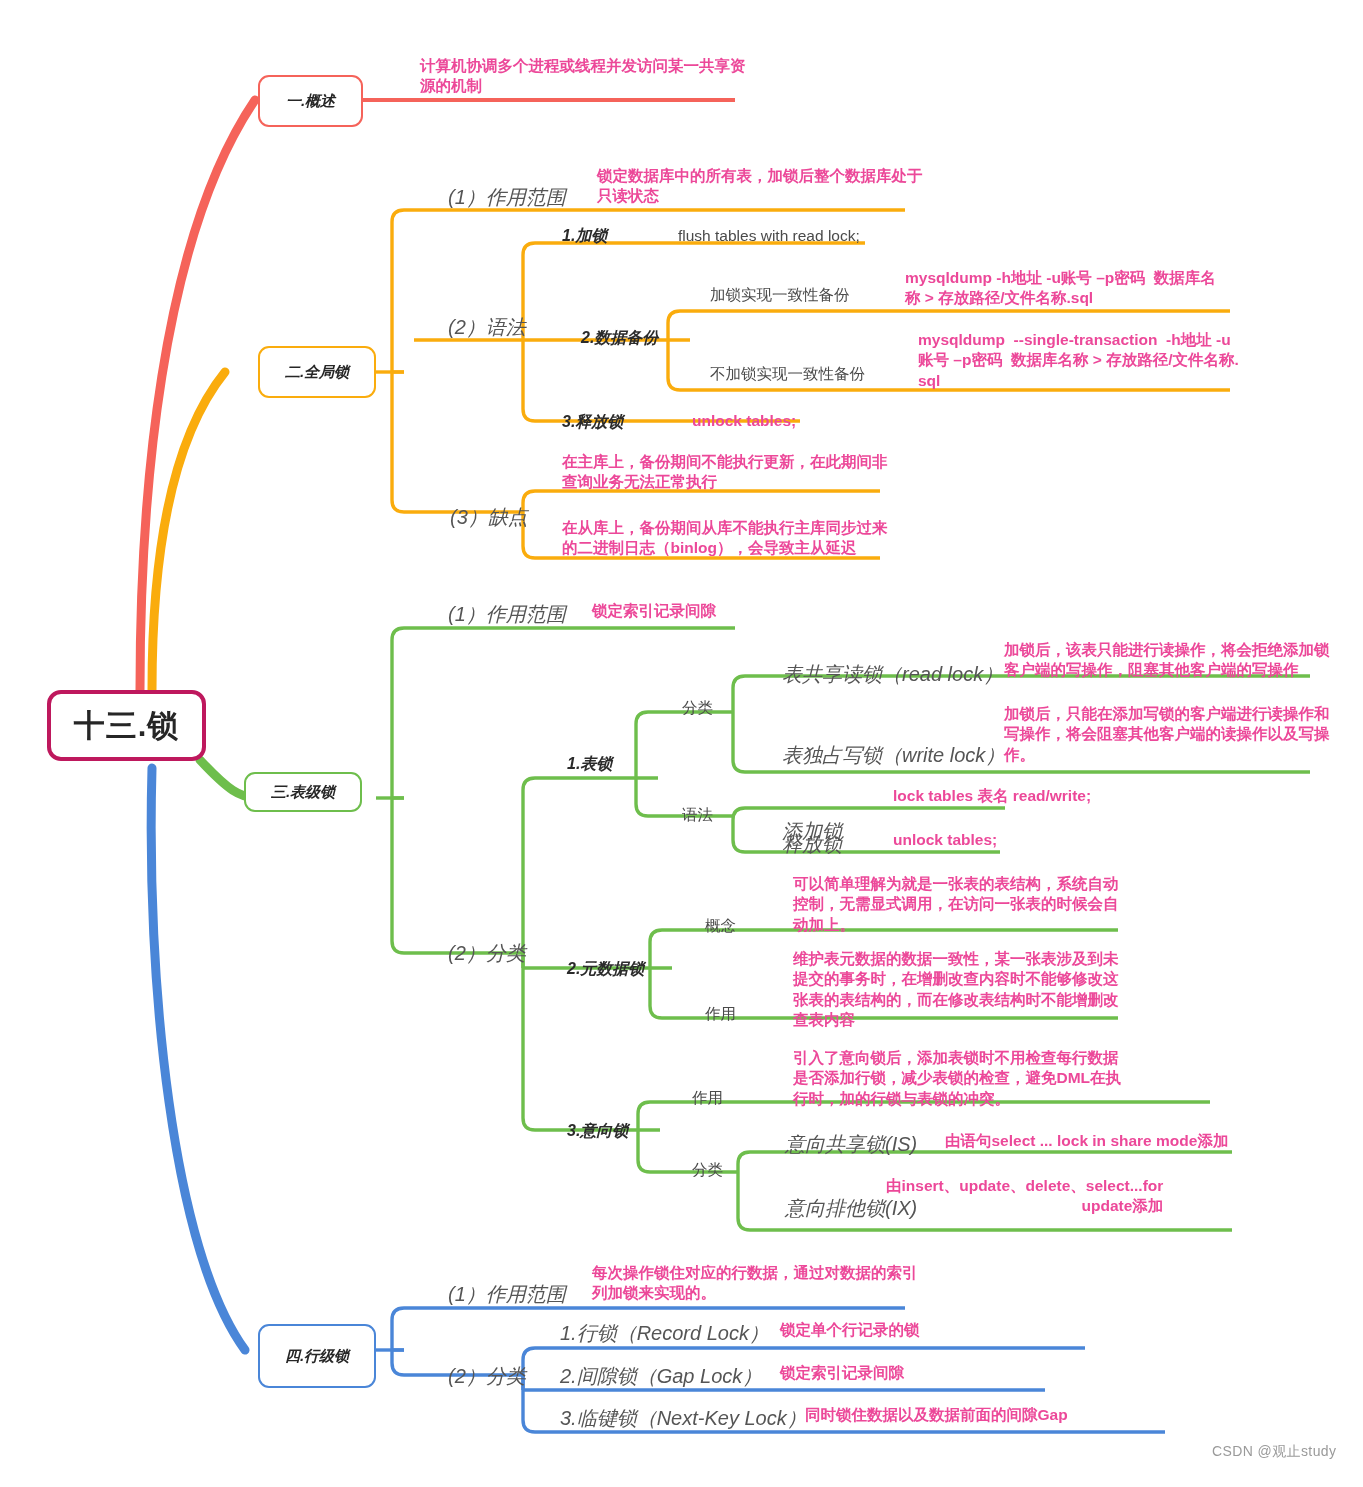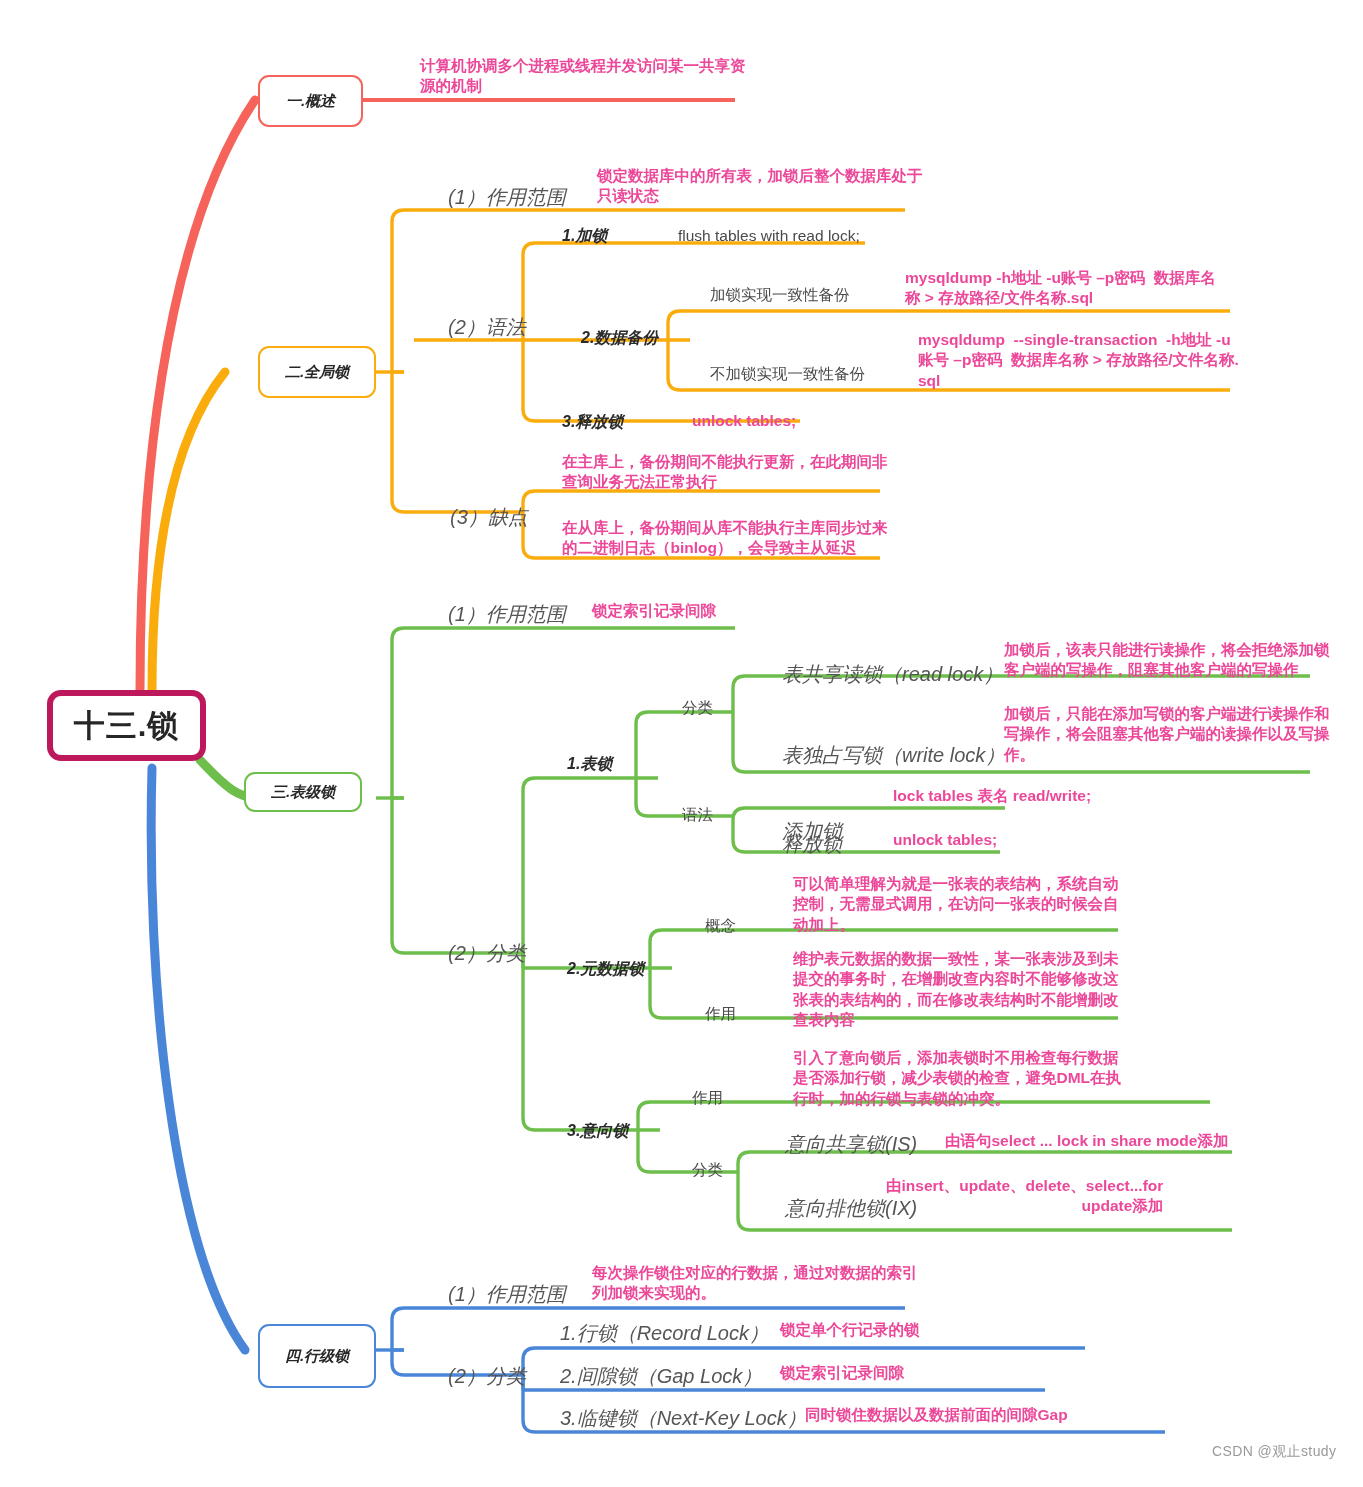--- a/index.html
+++ b/index.html
@@ -1,21 +1,21 @@
 <!DOCTYPE html>
 <html><head>
 <meta charset="utf-8">
 <style>
   html,body{margin:0;padding:0;background:#ffffff;}
   body{font-family:"Liberation Sans","DejaVu Sans",sans-serif;}
   #stage{position:relative;width:1363px;height:1487px;background:#fff;overflow:hidden;}
   #wires{position:absolute;left:0;top:0;width:1363px;height:1487px;}
   .node{position:absolute;box-sizing:border-box;background:#fff;border-radius:12px;
         display:flex;align-items:center;justify-content:center;}
-  .root{border:6px solid #be185d;font-size:31px;font-weight:700;color:#262626;
+  .root{border:4px solid #be185d;font-size:31px;font-weight:700;color:#262626;
         letter-spacing:1px;border-radius:14px;}
   .branch{border-width:2px;border-style:solid;font-size:15px;font-weight:700;
           font-style:italic;color:#262626;border-radius:11px;}
   .lbl{position:absolute;color:#3a3a3a;white-space:pre;line-height:1.32;}
   .lbl-it{font-style:italic;color:#555;font-size:20px;}
   .lbl-bi{font-style:italic;font-weight:700;color:#2b2b2b;font-size:16px;}
   .lbl-pl{font-size:15.5px;color:#4a4a4a;}
   .lbl-bd{font-weight:700;font-size:15.5px;color:#ec4899;}
   .wm{position:absolute;font-size:14px;color:#9a9a9a;letter-spacing:.4px;}
 </style>

